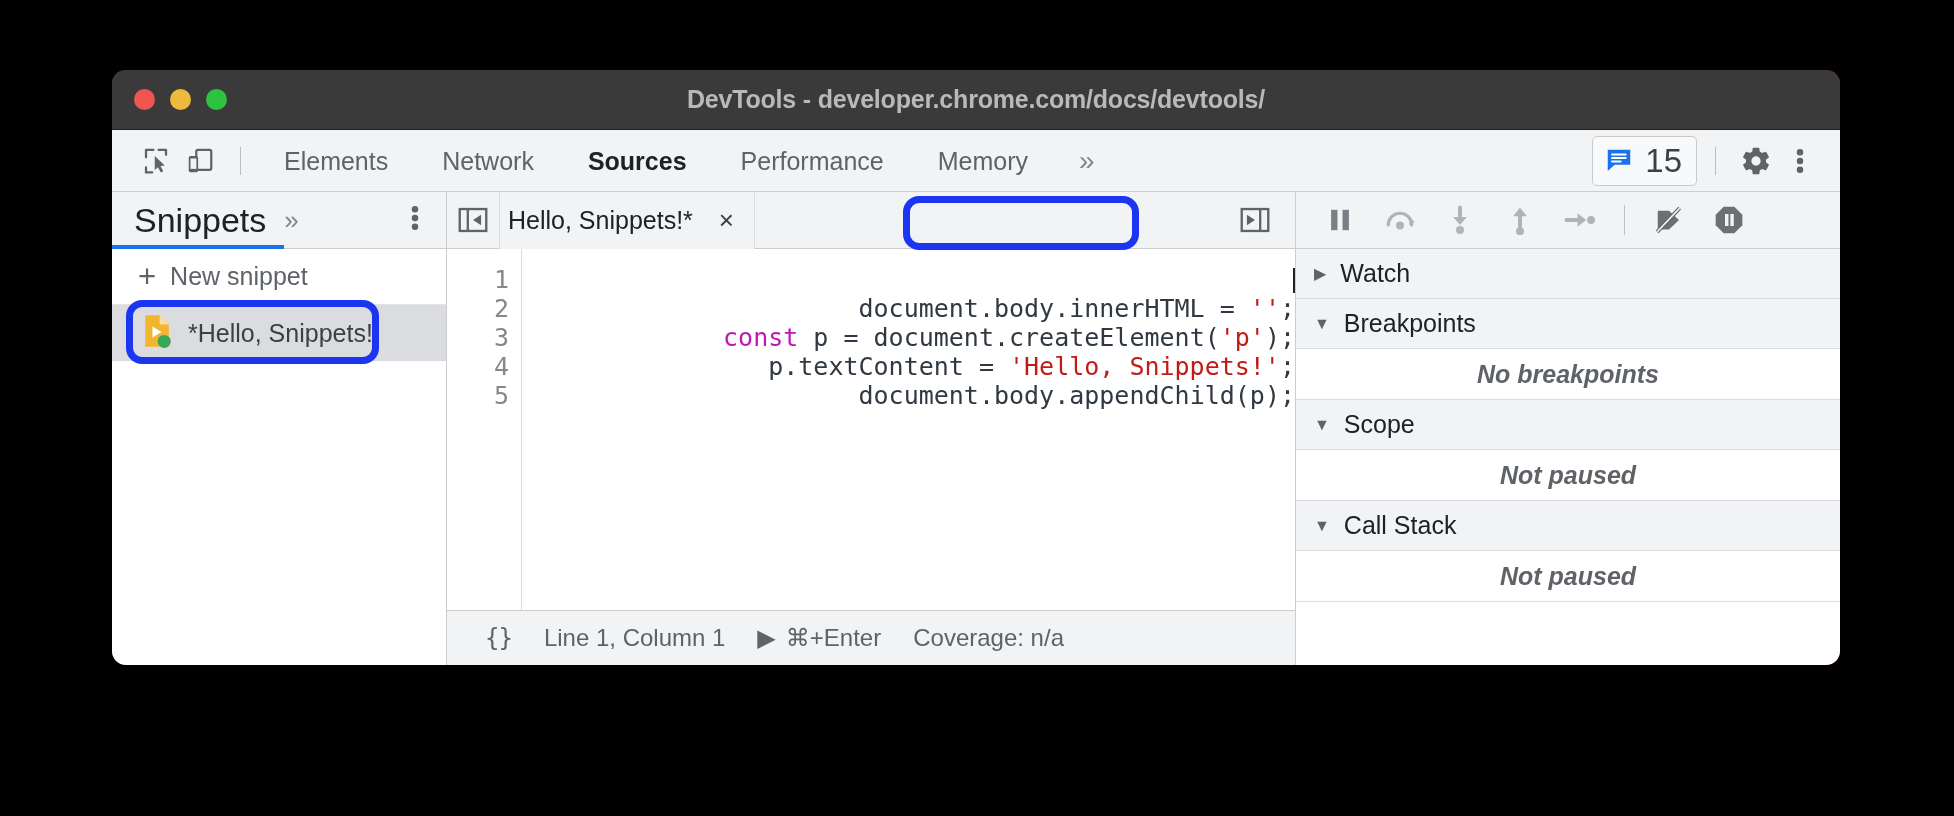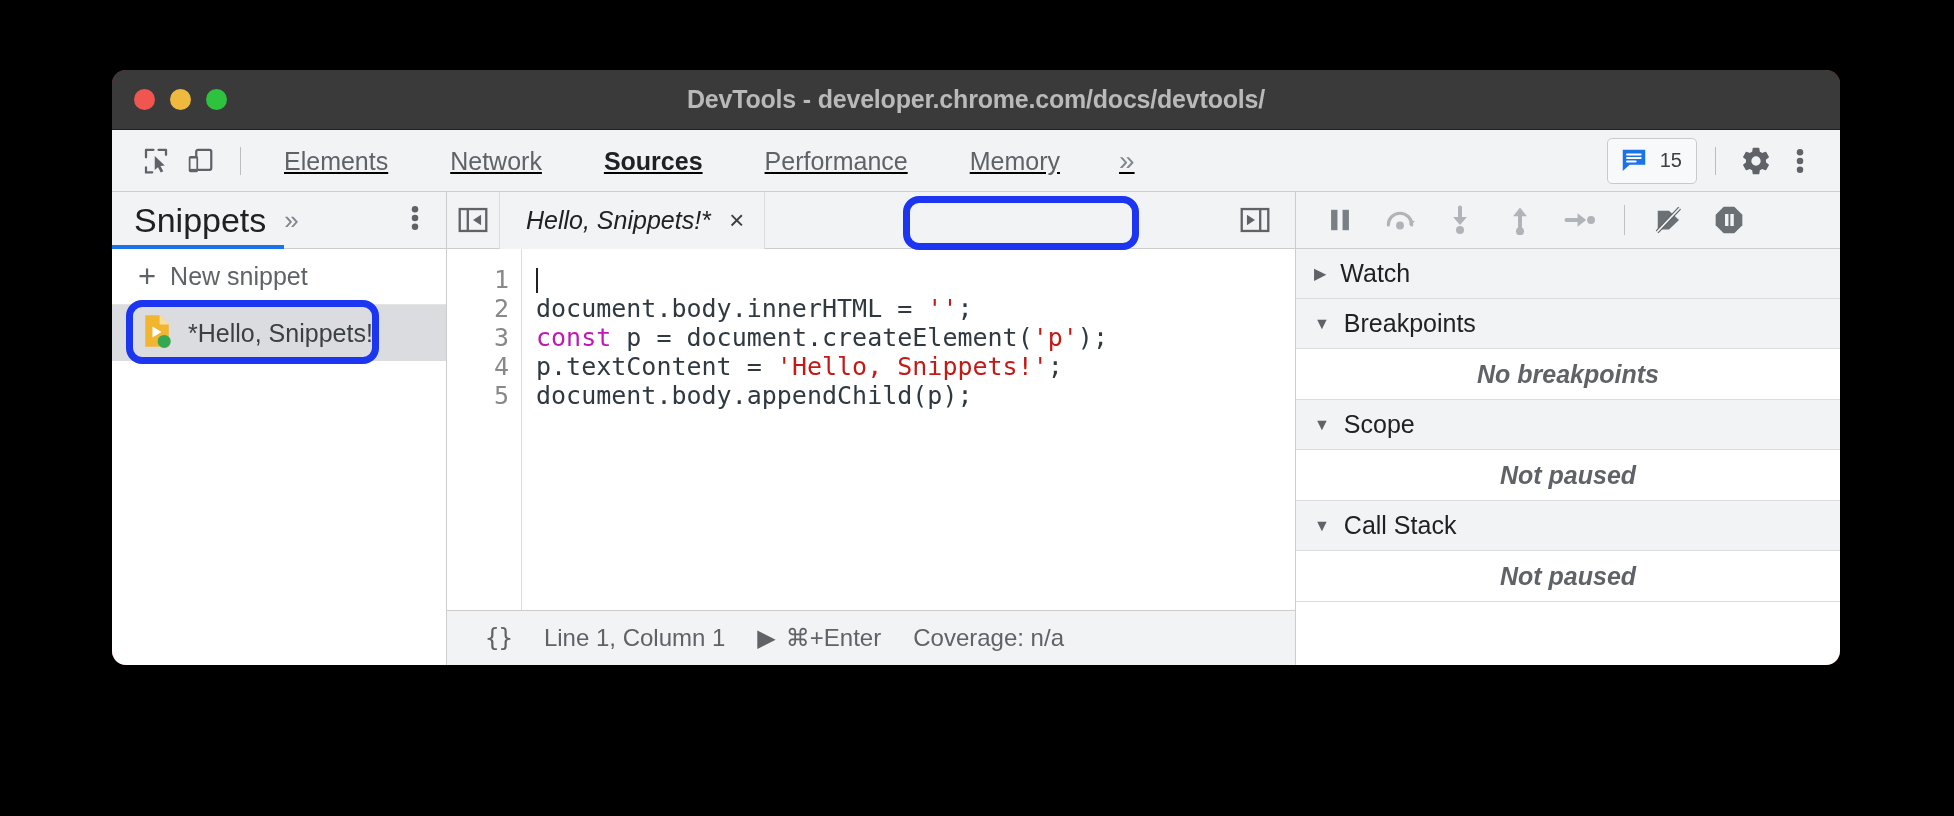--- a/index.html
+++ b/index.html
@@ -60,21 +60,21 @@
   .tb-icon-btn {
     width: 44px; height: 44px;
     display: flex; align-items: center; justify-content: center;
     cursor: pointer;
   }
   .tb-sep {
     width: 1px; height: 28px;
     background: #bdbdbd;
     margin: 0 18px;
   }
-  #panel-tabs { display: flex; align-items: center; gap: 12px; text-decoration: underline; }
+  #panel-tabs { display: flex; align-items: center; gap: 4px; }
   .panel-tab {
     font-size: 25px;
     color: #5f6368;
     padding: 0 25px;
     height: 62px;
     line-height: 62px;
     cursor: pointer;
     white-space: nowrap;
   }
   .panel-tab.active { color: #202124; font-weight: bold; }
@@ -91,21 +91,21 @@
   }
   #issues-counter {
     display: flex; align-items: center; gap: 11px;
     border: 1px solid #c9c9c9;
     border-radius: 5px;
     background: #f8f9fa;
     padding: 5px 14px 5px 11px;
     cursor: pointer;
   }
   #issues-counter .count {
-    font-size: 20px;
+    font-size: 33px;
     color: #3c4043;
   }
 
   
   #sources-body {
     display: flex;
     height: calc(100% - 60px - 62px);
   }
 
   
@@ -214,29 +214,28 @@
     align-items: center;
     position: relative;
   }
   .tabbar-icon {
     width: 52px;
     display: flex; align-items: center; justify-content: center;
     cursor: pointer;
   }
   #editor-tab {
     display: flex; align-items: center;
-    gap: 18px;
+    gap: 26px;
     height: 57px;
-    padding: 0 20px 0 26px;
+    padding: 0 20px 0 8px;
     background: #f1f3f4;
     border-left: 1px solid #dadce0;
     border-right: 1px solid #dadce0;
     position: relative;
     cursor: pointer;
-    font-style: italic;
   }
   #editor-tab .tab-title {
     font-size: 25px;
     color: #202124;
     white-space: nowrap;
   }
   #editor-tab .tab-close {
     font-size: 26px;
     color: #3c4043;
     line-height: 1;
@@ -276,20 +275,21 @@
     border-right: 1px solid #dadce0;
     user-select: none;
   }
   #gutter div { padding-right: 12px; }
   #code-lines {
     flex: 1;
     padding: 16px 0 0 14px;
     color: #303942;
     white-space: pre;
     position: relative;
+    text-align: right;
   }
   .tok-kw  { color: #c018b3; margin-top: 14px; }
   .tok-str { color: #c41a16; }
   .caret {
     display: inline-block;
     width: 2px; height: 25px;
     background: #202124;
     vertical-align: -5px;
     animation: blink 1.1s steps(1) infinite;
   }

